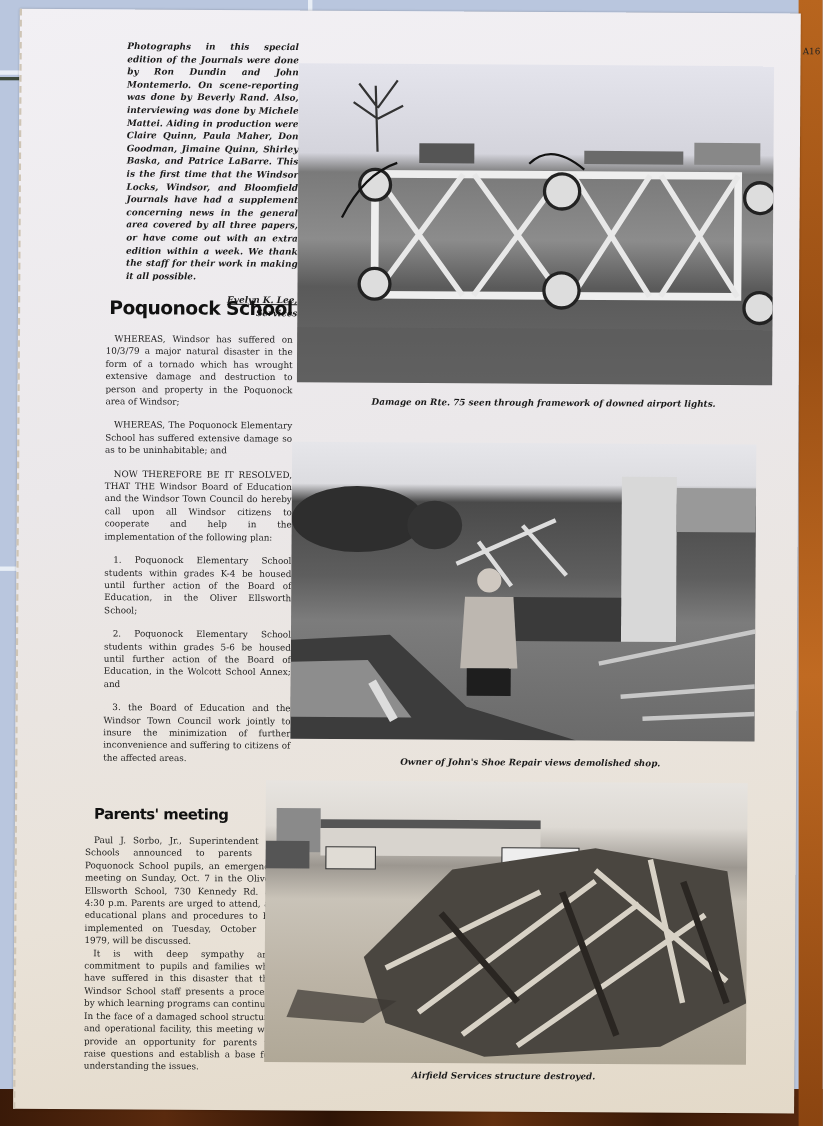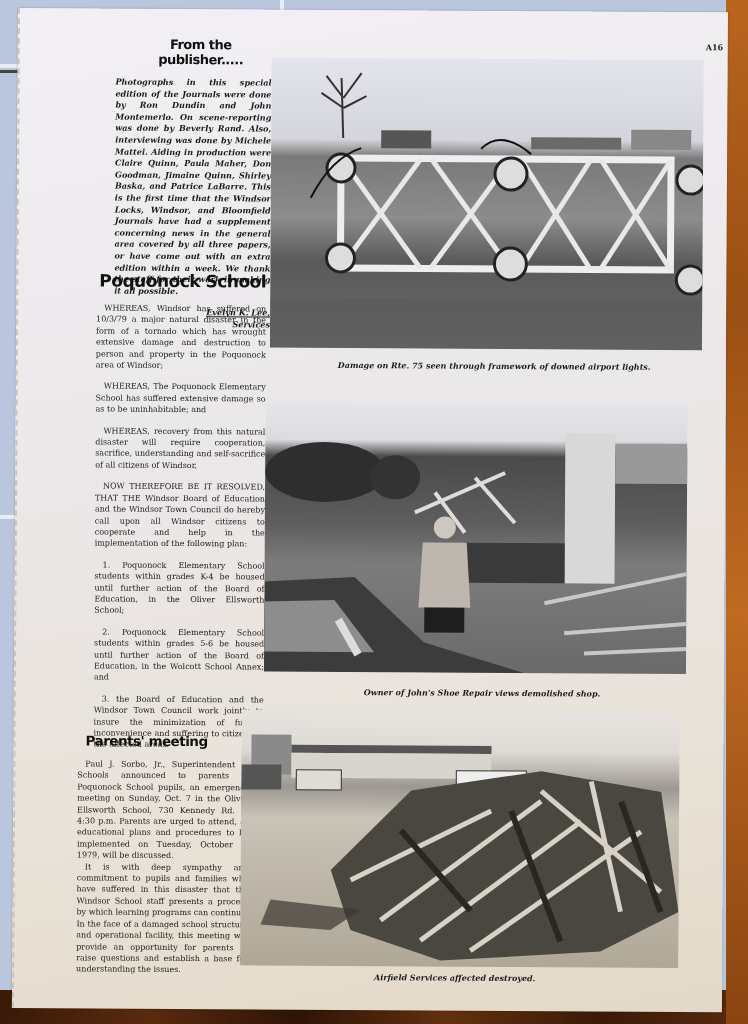--- a/index.html
+++ b/index.html
@@ -12,21 +12,21 @@
         background:linear-gradient(90deg,#3a1a08 0%,#5a2a0e 20%,#2e1406 40%,#63300f 60%,#3a1a08 80%,#5a2a0e 100%);}
   .wood-right{position:absolute;left:726px;top:0;width:22px;height:1024px;
         background:linear-gradient(180deg,#b8651e 0%,#9a4f14 30%,#c06a22 60%,#8a4410 100%);}
   
   .paper{position:absolute;left:18px;top:8px;width:710px;height:1000px;
          background:linear-gradient(170deg,#f2f0f4 0%,#ebe8ea 40%,#e9e2d8 75%,#e3d9c8 100%);
          transform:rotate(0.35deg);transform-origin:0 0;
          box-shadow:0 0 2px rgba(0,0,0,.3);}
   .paper-edge{position:absolute;left:0;top:0;width:8px;height:100%;
          border-left:2px dashed #cfc5b5;}
-  .page-num{position:absolute;left:688px;top:30px;font-size:8px;font-weight:bold;color:#222;}
+  .page-num{position:absolute;left:712px;top:30px;font-size:8px;font-weight:normal;color:#222;}
   .col{position:absolute;color:#1b1b1b;}
   .headline{font-family:"DejaVu Sans",sans-serif;font-weight:bold;color:#111;letter-spacing:-0.5px;}
   .italic-body{font-style:italic;font-weight:bold;font-size:8.1px;line-height:11.6px;text-align:justify;}
   .body{font-size:8px;line-height:11.4px;text-align:justify;}
   .body p{margin:0 0 10px 0;text-indent:8px;}
   .sig{font-style:italic;font-weight:bold;font-size:8.1px;line-height:11.6px;text-align:right;}
   .photo{position:absolute;overflow:hidden;}
   .caption{position:absolute;font-style:italic;font-weight:bold;font-size:8px;color:#1b1b1b;white-space:nowrap;}
 </style>
 </head>
@@ -37,32 +37,30 @@
 <div class="tile-line" style="left:0;top:515px;width:30px;height:4px;"></div>
 <div class="tile-line" style="left:280px;top:0;width:4px;height:10px;"></div>
 <div class="wood"></div>
 <div class="wood-right"></div>
 
 <div class="paper">
   <div class="paper-edge"></div>
   <div class="page-num">A16</div>
 
   <div class="col" style="left:98px;top:28px;width:156px;">
-    <div class="headline" style="font-size:13px;text-align:center;margin:0 0 10px 14px;">From the publisher.....</div>
     <div class="italic-body">Photographs in this special edition of the Journals were done by Ron Dundin and John Montemerlo. On scene-reporting was done by Beverly Rand. Also, interviewing was done by Michele Mattei. Aiding in production were Claire Quinn, Paula Maher, Don Goodman, Jimaine Quinn, Shirley Baska, and Patrice LaBarre. This is the first time that the Windsor Locks, Windsor, and Bloomfield Journals have had a supplement concerning news in the general area covered by all three papers, or have come out with an extra edition within a week. We thank the staff for their work in making it all possible.</div>
     <div class="sig" style="margin-top:10px;text-decoration:underline;">Evelyn K. Lee,</div>
     <div class="sig">Services</div>
   </div>
 
   <div class="col" style="left:80px;top:262px;width:170px;">
     <div class="headline" style="font-size:17px;margin:0 0 12px 3px;">Poquonock School</div>
     <div class="body">
       <p>WHEREAS, Windsor has suffered on 10/3/79 a major natural disaster in the form of a tornado which has wrought extensive damage and destruction to person and property in the Poquonock area of Windsor;</p>
       <p>WHEREAS, The Poquonock Elementary School has suffered extensive damage so as to be uninhabitable; and</p>
-      <p>WHEREAS, recovery from this natural disaster will require cooperation, sacrifice, understanding and self-sacrifice of all citizens of Windsor,</p>
       <p>NOW THEREFORE BE IT RESOLVED, THAT THE Windsor Board of Education and the Windsor Town Council do hereby call upon all Windsor citizens to cooperate and help in the implementation of the following plan:</p>
       <p>1. Poquonock Elementary School students within grades K-4 be housed until further action of the Board of Education, in the Oliver Ellsworth School;</p>
       <p>2. Poquonock Elementary School students within grades 5-6 be housed until further action of the Board of Education, in the Wolcott School Annex; and</p>
       <p>3. the Board of Education and the Windsor Town Council work jointly to insure the minimization of further inconvenience and suffering to citizens of the affected areas.</p>
     </div>
   </div>
 
   <div class="col" style="left:64px;top:724px;width:172px;">
     <div class="headline" style="font-size:13.5px;margin:0 0 10px 8px;">Parents' meeting</div>
     <div class="body">
@@ -124,14 +122,14 @@
       <rect x="0" y="55" width="40" height="25" fill="#555"></rect>
       <rect x="55" y="60" width="45" height="20" fill="#e0dcd5" stroke="#333"></rect>
       <rect x="215" y="60" width="70" height="18" fill="#eee" stroke="#333"></rect>
 
       <path d="M90 160 L170 80 L300 60 L420 80 L438 200 L360 240 L200 250 L110 220 Z" fill="#4a4640"></path>
       <path d="M110 170 L250 100 M140 210 L300 90 M180 230 L340 110 M230 240 L400 120 M300 80 L420 180 M350 70 L380 200" stroke="#d8d2c6" stroke-width="5"></path>
       <path d="M160 120 L230 200 M270 100 L320 230 M380 90 L420 200" stroke="#2a2622" stroke-width="6"></path>
       <path d="M30 190 L120 200 L90 220 L20 215 Z" fill="#3a3632" opacity=".7"></path>
     </svg>
   </div>
-  <div class="caption" style="left:362px;top:962px;">Airfield Services affected destroyed.</div>
+  <div class="caption" style="left:362px;top:962px;">Airfield Services structure destroyed.</div>
 </div>
 
 </body></html>

